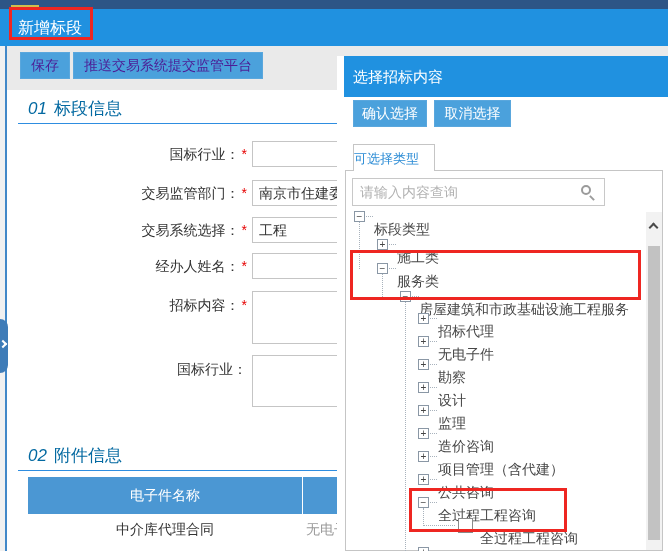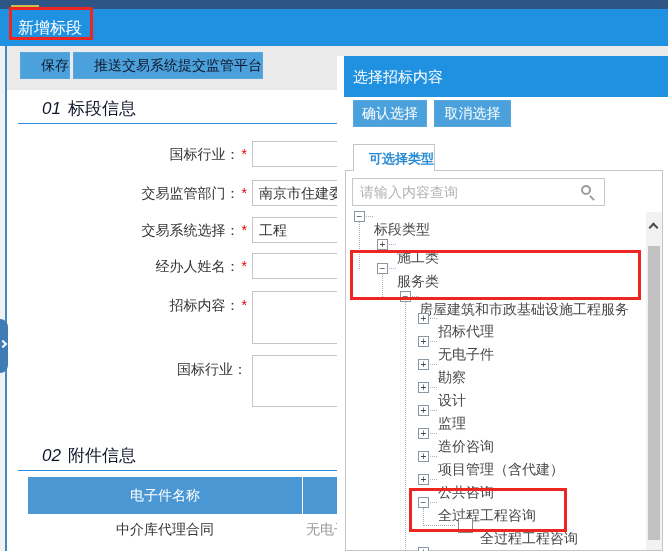--- a/index.html
+++ b/index.html
@@ -8,34 +8,34 @@
   .abs { position:absolute; }
   #stage { position:relative; width:668px; height:551px; background:#fff; overflow:hidden; }
 
   
   #topstrip { left:0; top:0; width:668px; height:9px; background:#2d5586; }
   #topyellow { left:11px; top:5px; width:28px; height:2px; background:#cdbf4e; }
   #mainheader { left:0; top:9px; width:668px; height:37px; background:#2091e0; }
   #pagetitle { left:18px; top:9px; height:37px; line-height:37px; color:#fff; font-size:16px; }
   #toolbar { left:0; top:46px; width:668px; height:44px; background:#eaeaea; }
   .tbtn { position:absolute; top:6px; height:27px; background:#4ba1dc; border:1px solid #5aa7dd;
-    color:#0f172a; font-size:14px; text-align:right; line-height:25px; cursor:pointer; }
+    color:#4c1d95; font-size:14px; text-align:center; line-height:25px; cursor:pointer; }
   #btn-save { left:20px; width:50px; }
   #btn-push { left:73px; width:190px; }
 
   
   #leftgray { left:0; top:46px; width:5px; height:505px; background:#f1f1f1; }
   #leftblue { left:5px; top:46px; width:2px; height:505px; background:#4288c8; }
   #edgetab { left:0; top:319px; width:8px; height:54px; background:#3e7cb8;
     border-radius:0 9px 9px 0; z-index:6; }
   #edgetab .chev { position:absolute; left:0px; top:22px; width:6px; height:6px;
     border-top:2px solid #fff; border-right:2px solid #fff; transform:rotate(45deg); }
 
   
-  .sechead { position:absolute; left:42px; font-size:17px; color:#0f172a; }
+  .sechead { position:absolute; left:28px; font-size:17px; color:#0369a1; }
   .sechead .num { font-style:italic; margin-right:7px; }
   .secline { position:absolute; left:18px; width:320px; height:1px; background:#2e8de0; }
 
   
   .frow-label { position:absolute; left:60px; width:187px; text-align:right;
     font-size:14px; color:#333; }
   .frow-label .star { color:#e60000; margin-left:2px; }
   .fbox { position:absolute; left:252px; width:110px; background:#fff;
     border:1px solid #c5c5c5; font-size:14px; color:#333; padding-left:6px; overflow:hidden; }
   .fbox.h1 { height:26px; line-height:24px; }
@@ -54,22 +54,22 @@
   
   #panel { left:337px; top:56px; width:331px; height:495px; background:#fff; z-index:10; }
   #panel-header { position:absolute; left:7px; top:0; width:324px; height:41px; background:#2091e0; }
   #panel-title { position:absolute; left:9px; top:0; height:41px; line-height:41px;
     color:#fff; font-size:15px; }
   .dbtn { position:absolute; top:44px; height:27px; background:#4ba1dc; border:1px solid #5aa7dd;
     color:#fff; font-size:14px; text-align:center; line-height:25px; cursor:pointer; }
   #btn-confirm { left:16px; width:74px; }
   #btn-cancel { left:97px; width:77px; }
   #tab-types { position:absolute; left:16px; top:88px; width:82px; height:27px; background:#fff;
-    border:1px solid #c5c5c5; border-bottom:none; z-index:3; text-align:right; line-height:27px;
-    font-size:13px; color:#2a8bd5;font-weight:bold; }
+    border:1px solid #c5c5c5; border-bottom:none; z-index:3; text-align:left; line-height:27px;
+    font-size:13px; color:#2a8bd5; }
   #treebox { position:absolute; left:8px; top:114px; width:318px; height:381px;
     border:1px solid #c5c5c5; background:#fff; }
   #searchwrap { position:absolute; left:15px; top:122px; width:253px; height:28px;
     border:1px solid #c8c8c8; background:#fff; }
   #searchinput { width:100%; height:100%; border:none; outline:none; font-size:14px;
     padding:0 26px 0 7px; color:#333; font-family:inherit; background:transparent; }
   #searchinput::placeholder { color:#b2b2b2; }
   #searchicon { position:absolute; right:8px; top:6px; width:15px; height:15px; }
   #searchicon .lens { position:absolute; left:0; top:0; width:10px; height:10px;
     border:2px solid #9b9b9b; border-radius:50%; }

